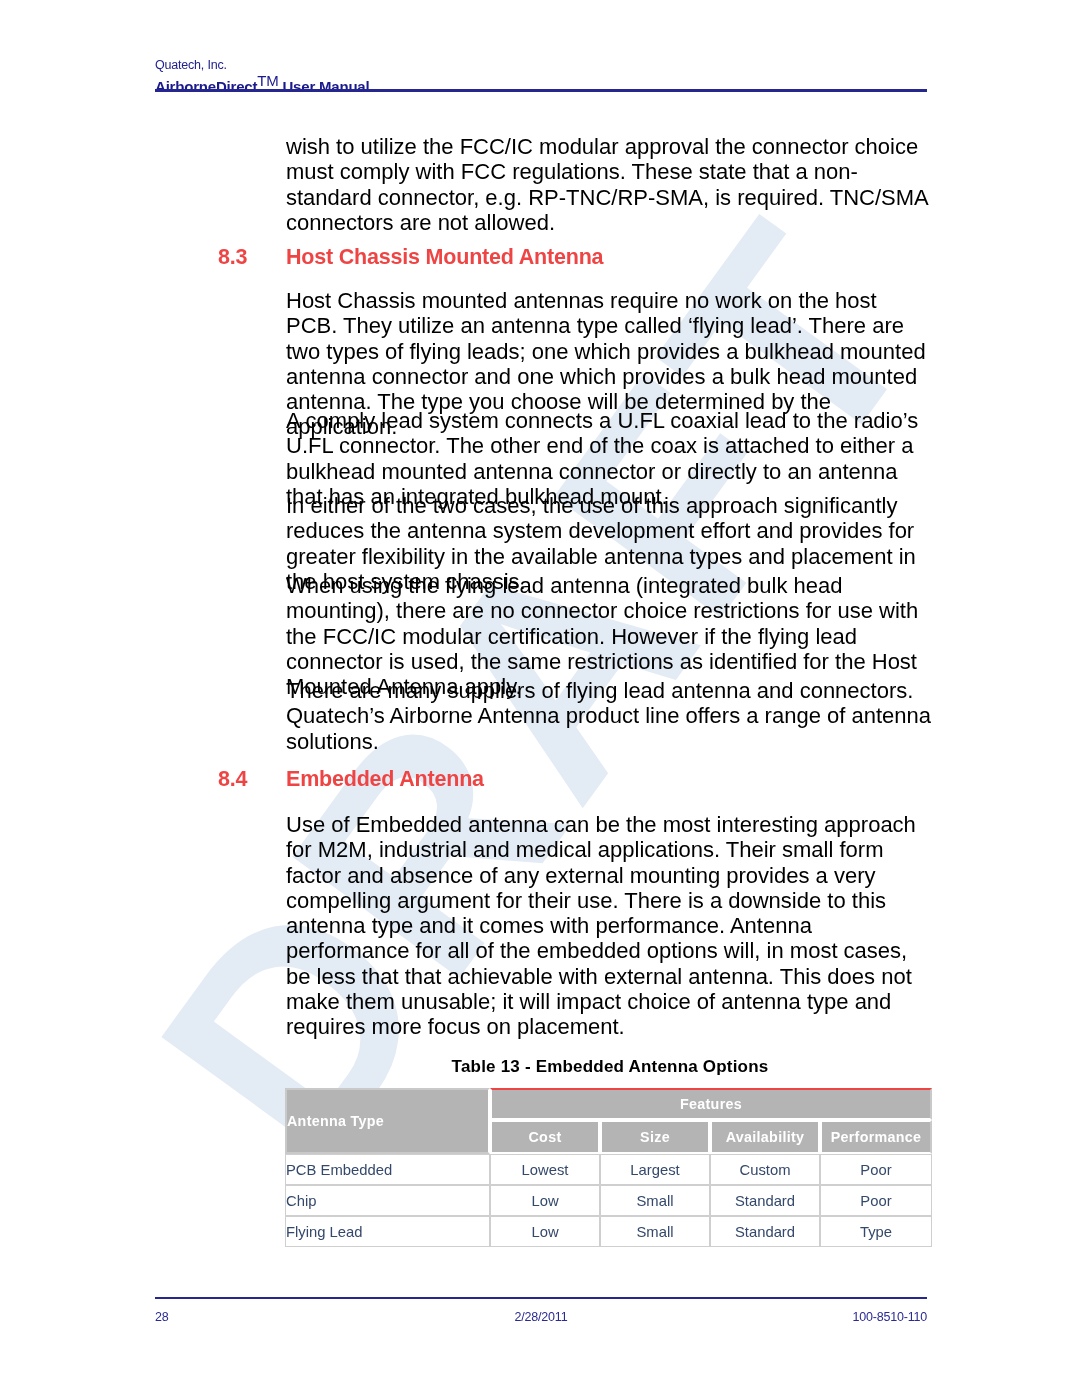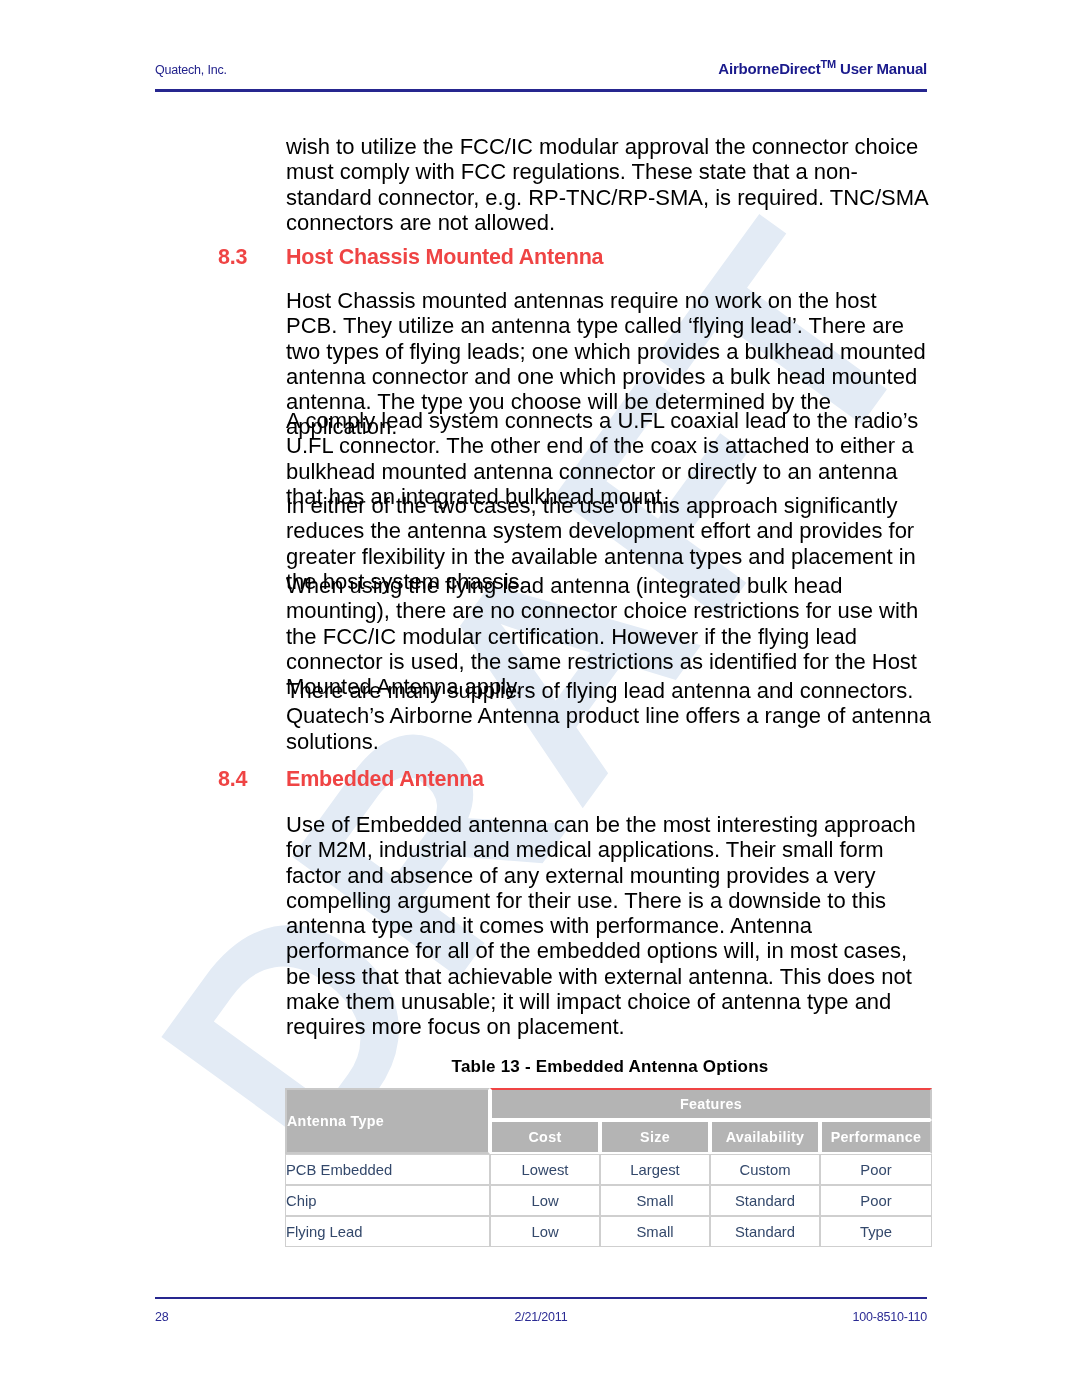--- a/index.html
+++ b/index.html
@@ -53,37 +53,38 @@
   #page-header {
     position: absolute;
     left: 155px;
     top: 58px;
     width: 772px;
   }
   .hdr-row {
     display: flex;
     justify-content: space-between;
     align-items: baseline;
+    flex-direction: column;
   }
   #header-left {
     font-size: 12.5px;
     color: #22228c;
     font-family: "Liberation Sans", sans-serif;
     letter-spacing: -0.2px;
   }
   #header-right {
     font-size: 15px;
     font-weight: bold;
     color: #1a1a8c;
     letter-spacing: -0.2px;
   }
   #header-right .tm {
-    font-size: 11px;
+    font-size: 15px;
     vertical-align: super;
-    font-weight: bold;
+    font-weight: normal;
   }
   #header-rule {
     position: absolute;
     left: 155px;
     top: 89px;
     width: 772px;
     height: 3px;
     background: #26268f;
   }
 
@@ -287,17 +288,17 @@
         <td class="td-cell val">Small</td>
         <td class="td-cell val">Standard</td>
         <td class="td-cell val">Type</td>
       </tr>
     </tbody>
   </table>
 
   <div id="footer-rule"></div>
   <div id="page-footer">
     <span id="footer-left">28</span>
-    <span id="footer-center">2/21/2011</span>
+    <span id="footer-center">2/28/2011</span>
     <span id="footer-right">100-8510-110</span>
   </div>
 
 </div>
 
 </body></html>

